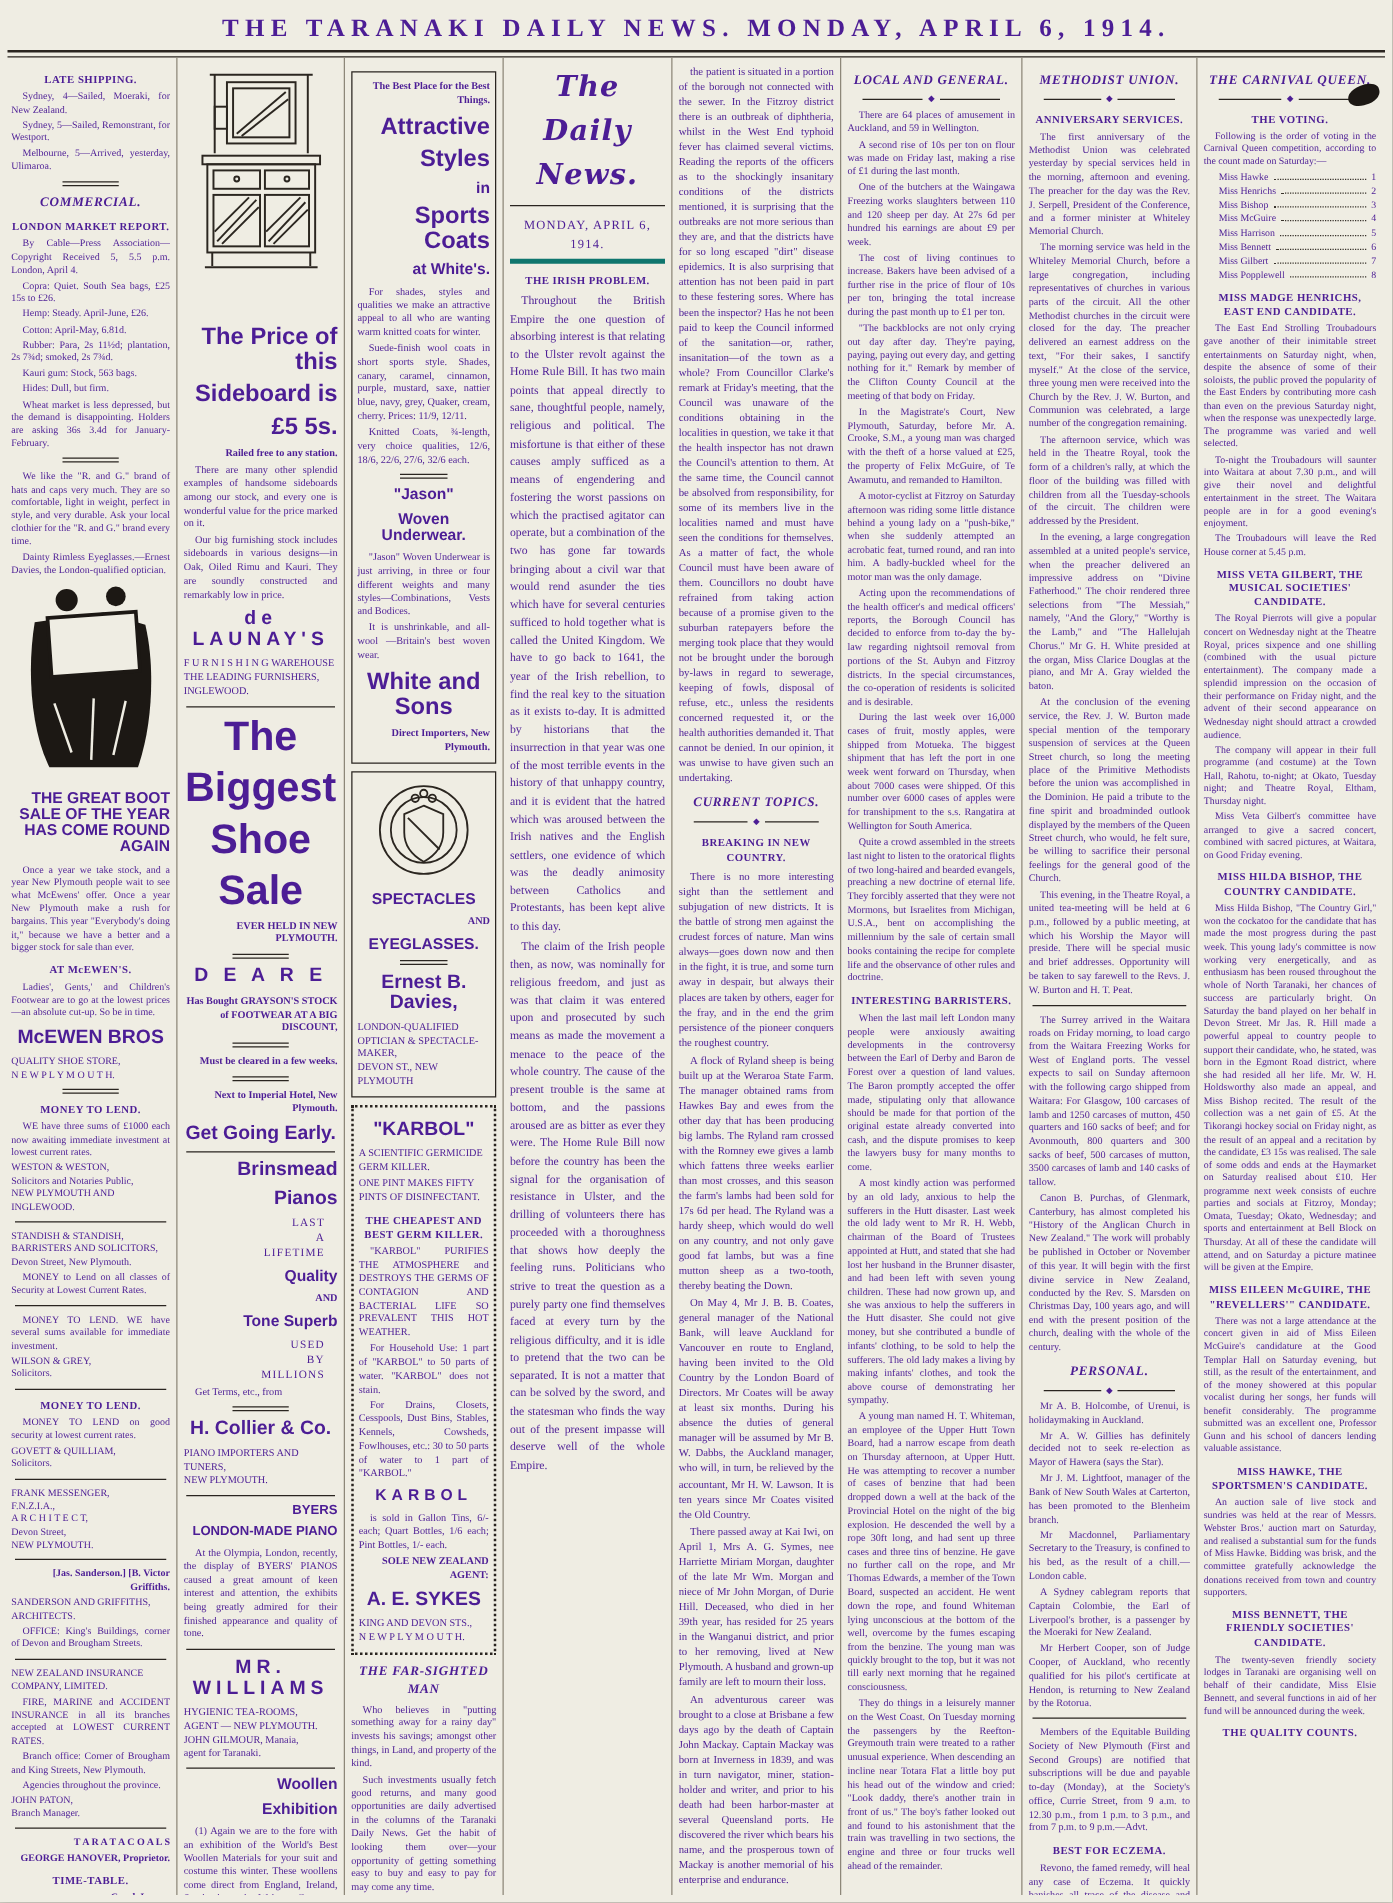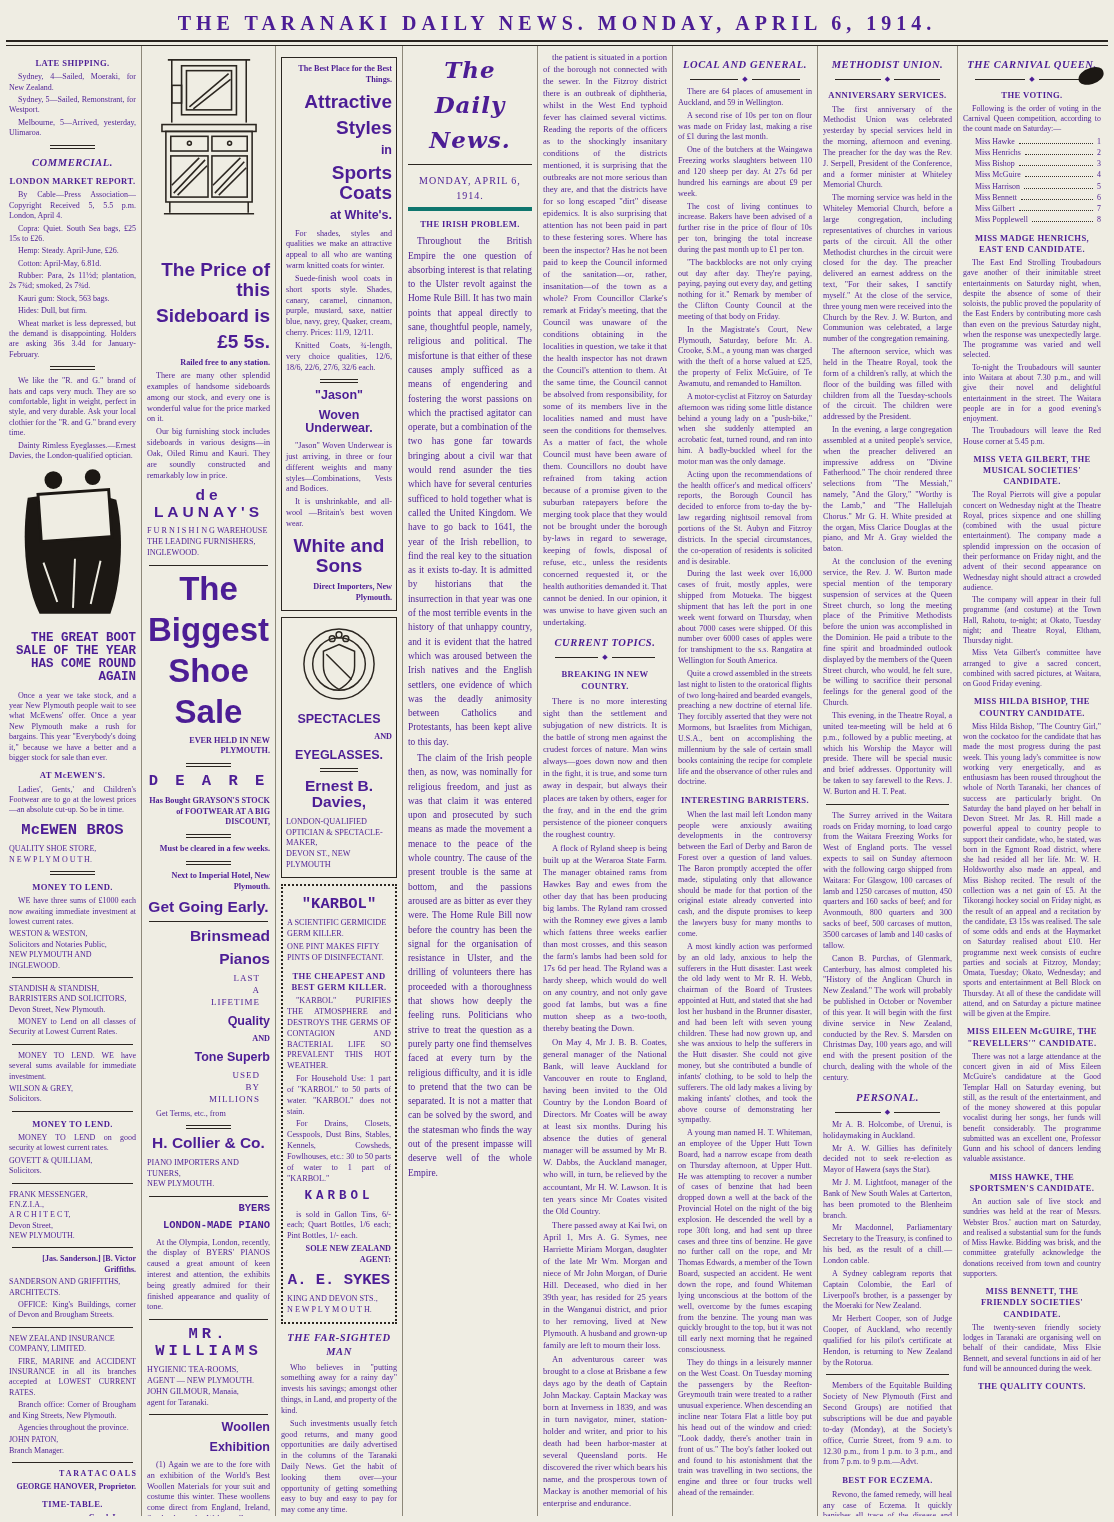--- a/index.html
+++ b/index.html
@@ -21,21 +21,21 @@
   .col7{width:140px;font-size:8.1px;line-height:1.34;}
   .col8{width:148px;font-size:7.9px;line-height:1.3;}
   .h1{font-size:10.5px;font-weight:bold;text-align:center;letter-spacing:.6px;margin:7px 0 4px;font-style:italic;}
   .h2{font-size:8.6px;font-weight:bold;text-align:center;letter-spacing:.4px;margin:7px 0 3px;}
   .p{text-indent:9px;margin:0 0 2px;}
   .pc{text-align:right;text-indent:0;margin:2px 0;font-weight:bold;}
   .lines{text-align:center;margin:2px 0;}
   .lines div{text-align:left;}
   .rlines{text-align:right;padding-right:10px;margin:3px 0;font-size:9px;letter-spacing:1px;}
   .d{font-family:"Liberation Sans",sans-serif;font-weight:bold;text-align:center;line-height:1.06;margin:6px 0;}
-  .d.serif{font-family:Liberation Mono, monospace;}
+  .d.serif{font-family:Liberation Sans, sans-serif;}
   .d.xl{font-size:33px;}.d.lg{font-size:19px;}.d.md{font-size:15.5px;}.d.sm{font-size:12.5px;}.d.xs{font-size:10.5px;}
   .d.left{text-align:right;}.d.right{text-align:right;}
   .d.sp{letter-spacing:4px;}
   .rule{width:36%;margin:6px auto;border-top:1px solid #2a2520;border-bottom:1px solid #2a2520;height:2px;}
   .rulew{width:96%;margin:6px auto;border-top:1px solid #2a2520;}
   .dia{display:flex;align-items:center;margin:4px 12px;}
   .dia::before,.dia::after{content:"";flex:1;border-top:1px solid #2a2520;}
   .dia span{padding:0 4px;font-size:7px;line-height:1;}
   .box{margin:6px 0;padding:4px 4px;}
   .box.solid{border:1px solid #2a2520;}

